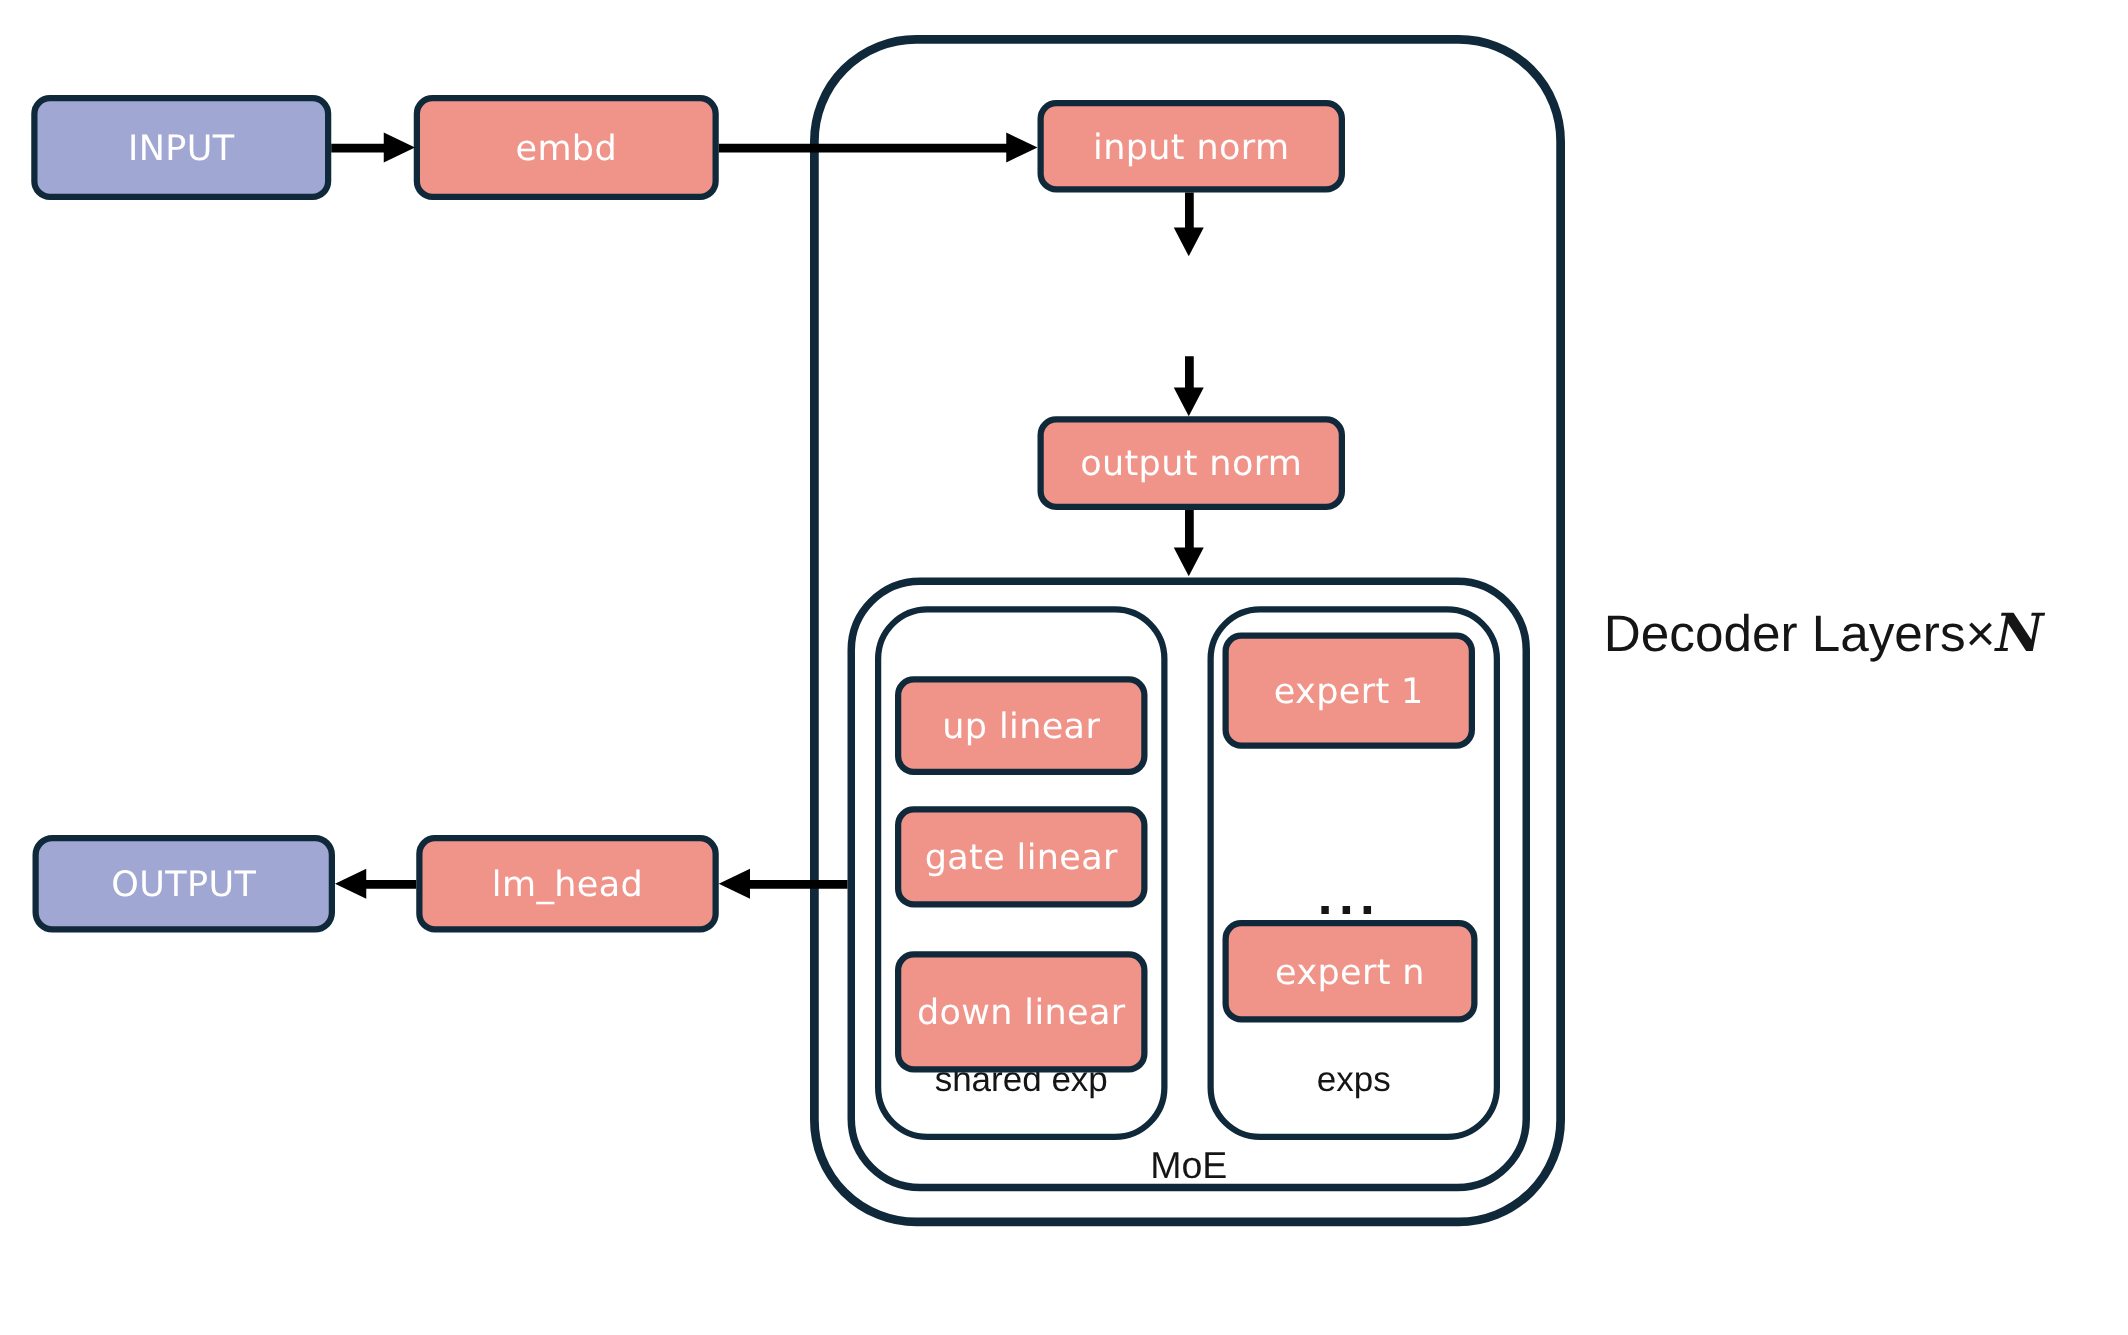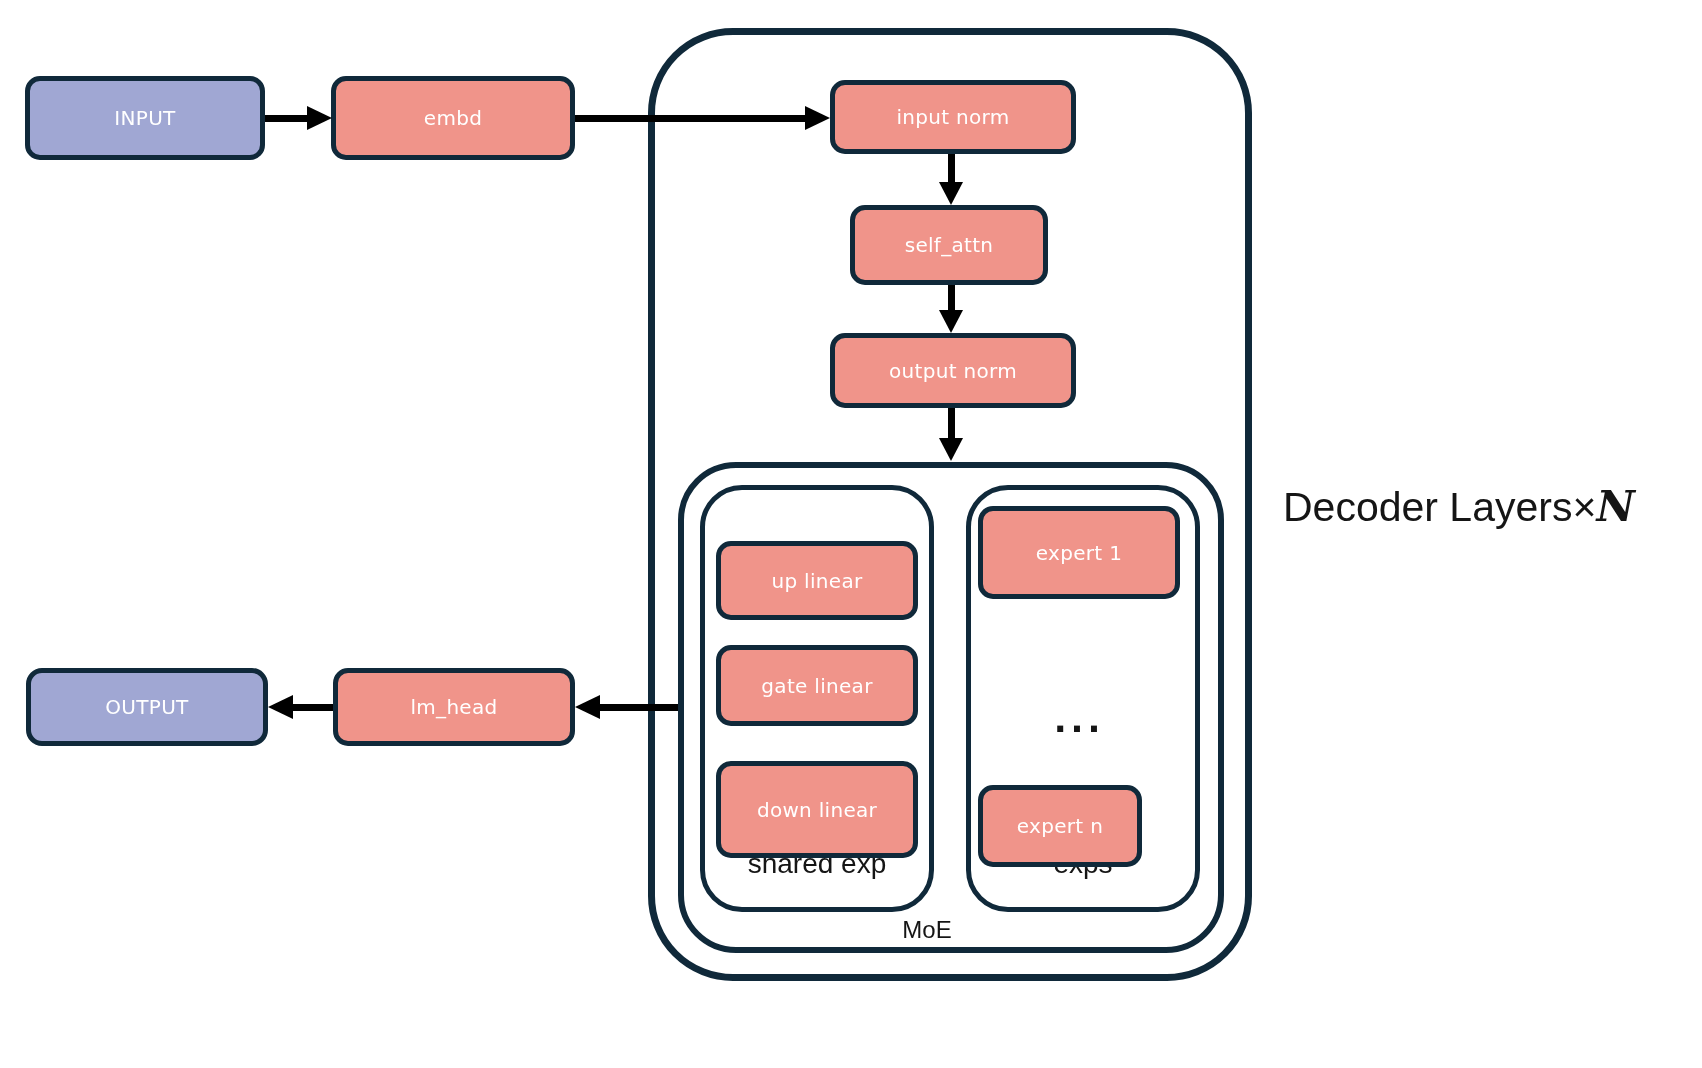--- a/index.html
+++ b/index.html
@@ -30,21 +30,21 @@
   }
   .node {
     position: absolute;
     box-sizing: border-box;
     border: 5px solid var(--navy);
     border-radius: 15px;
     color: var(--box-text);
     display: flex;
     align-items: center;
     justify-content: center;
-    font-size: 20px;
+    font-size: 28px;
     letter-spacing: 0.3px;
     z-index: 2;
   }
   .node.salmon { background: var(--salmon); }
   .node.purple { background: var(--purple); }
   .glabel {
     position: absolute;
     color: var(--label-text);
     text-align: center;
     font-family: "Liberation Sans", sans-serif;
@@ -86,36 +86,35 @@
 
 <div class="canvas">
 
   <div class="group-box" style="left:648px; top:28px; width:604px; height:953px; border-width:7px; border-radius:85px;"></div>
   <div class="group-box" style="left:678px; top:462px; width:546px; height:491px; border-width:6px; border-radius:58px;"></div>
   <div class="group-box" style="left:700px; top:485px; width:234px; height:427px; border-width:5px; border-radius:42px;"></div>
   <div class="group-box" style="left:966px; top:485px; width:234px; height:427px; border-width:5px; border-radius:42px;"></div>
 
   <div class="glabel" style="left:700px; top:848px; width:234px; font-size:28px;">shared exp</div>
   <div class="glabel" style="left:966px; top:848px; width:234px; font-size:28px;">exps</div>
-  <div class="glabel" style="left:654px; top:916px; width:546px; font-size:24px;">MoE</div>
+  <div class="glabel" style="left:678px; top:916px; width:546px; font-size:30px;">MoE</div>
   <div class="decoder-label"><span>Decoder Layers</span><span>×</span><span class="nvar">N</span></div>
 
   <div class="node purple" style="left:25px; top:76px; width:240px; height:84px;">INPUT</div>
   <div class="node salmon" style="left:331px; top:76px; width:244px; height:84px;">embd</div>
   <div class="node salmon" style="left:830px; top:80px; width:246px; height:74px;">input norm</div>
-  <div class="node salmon" style="left:850px; top:205px; width:198px; height:80px;">self_attn</div>
   <div class="node salmon" style="left:830px; top:333px; width:246px; height:75px;">output norm</div>
 
   <div class="node salmon" style="left:716px; top:541px; width:202px; height:79px;">up linear</div>
   <div class="node salmon" style="left:716px; top:645px; width:202px; height:81px;">gate linear</div>
   <div class="node salmon" style="left:716px; top:750px; width:202px; height:97px;margin-top:11px;">down linear</div>
 
   <div class="node salmon" style="left:978px; top:506px; width:202px; height:93px;">expert 1</div>
   <div class="ellipsis" style="left:978px; top:700px; width:202px;">...</div>
-  <div class="node salmon" style="left:978px; top:785px; width:164px; height:82px;">expert n</div>
+  <div class="node salmon" style="left:978px; top:736px; width:204px; height:82px;">expert n</div>
 
   <div class="node purple" style="left:26px; top:668px; width:242px; height:78px;border-radius:16px;">OUTPUT</div>
   <div class="node salmon" style="left:333px; top:668px; width:242px; height:78px;">lm_head</div>
 
   <div class="arrow-line" style="left:265px; top:115px; width:44px; height:7px;"></div>
   <div class="arrow-head head-right" style="left:307px; top:106px;"></div>
 
   <div class="arrow-line" style="left:575px; top:115px; width:232px; height:7px;"></div>
   <div class="arrow-head head-right" style="left:805px; top:106px;"></div>
 

